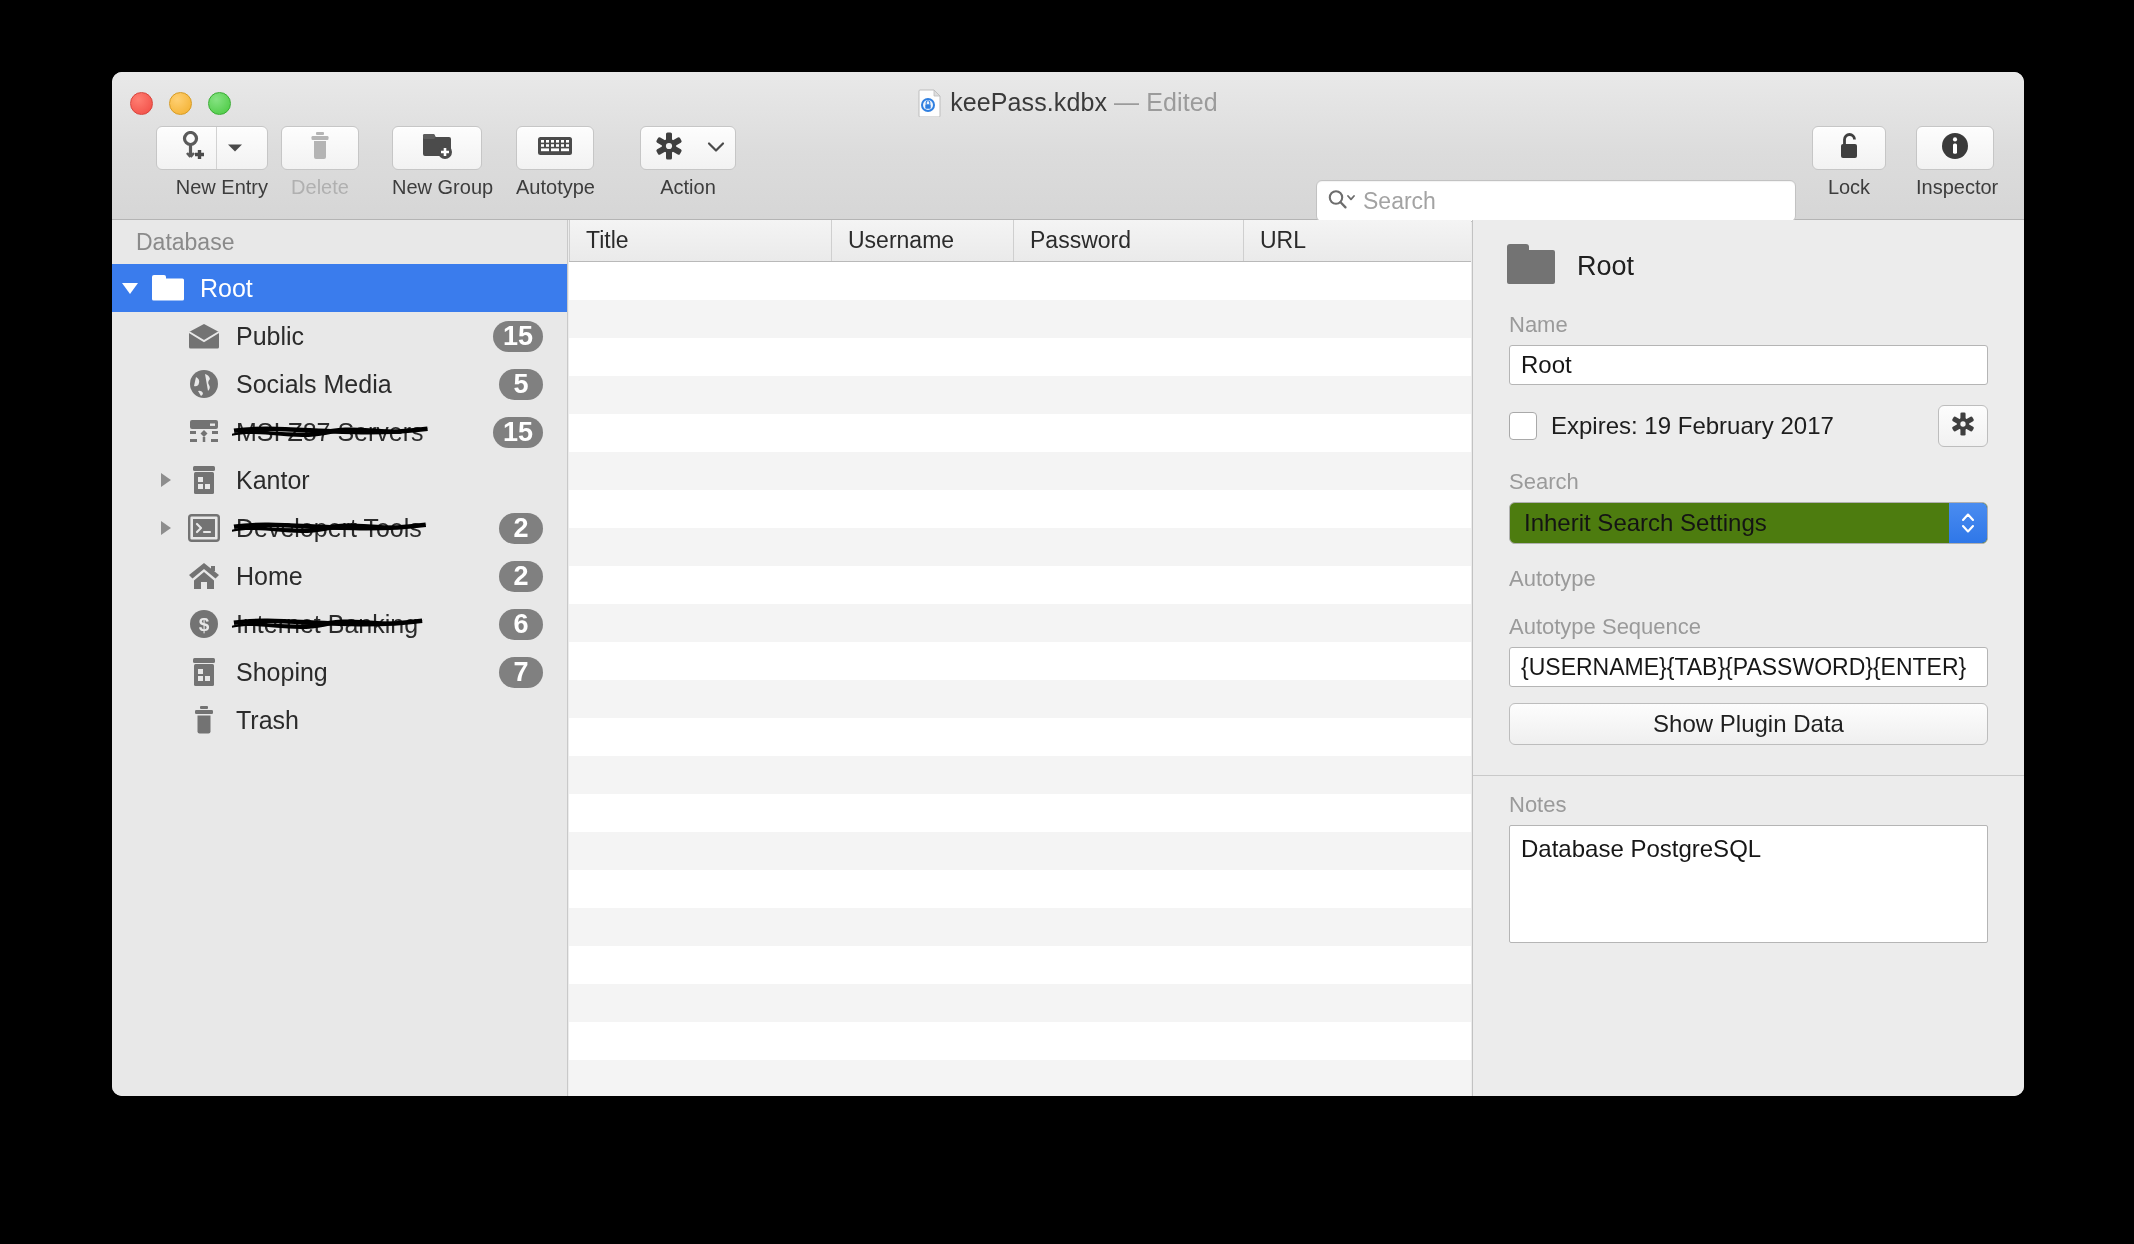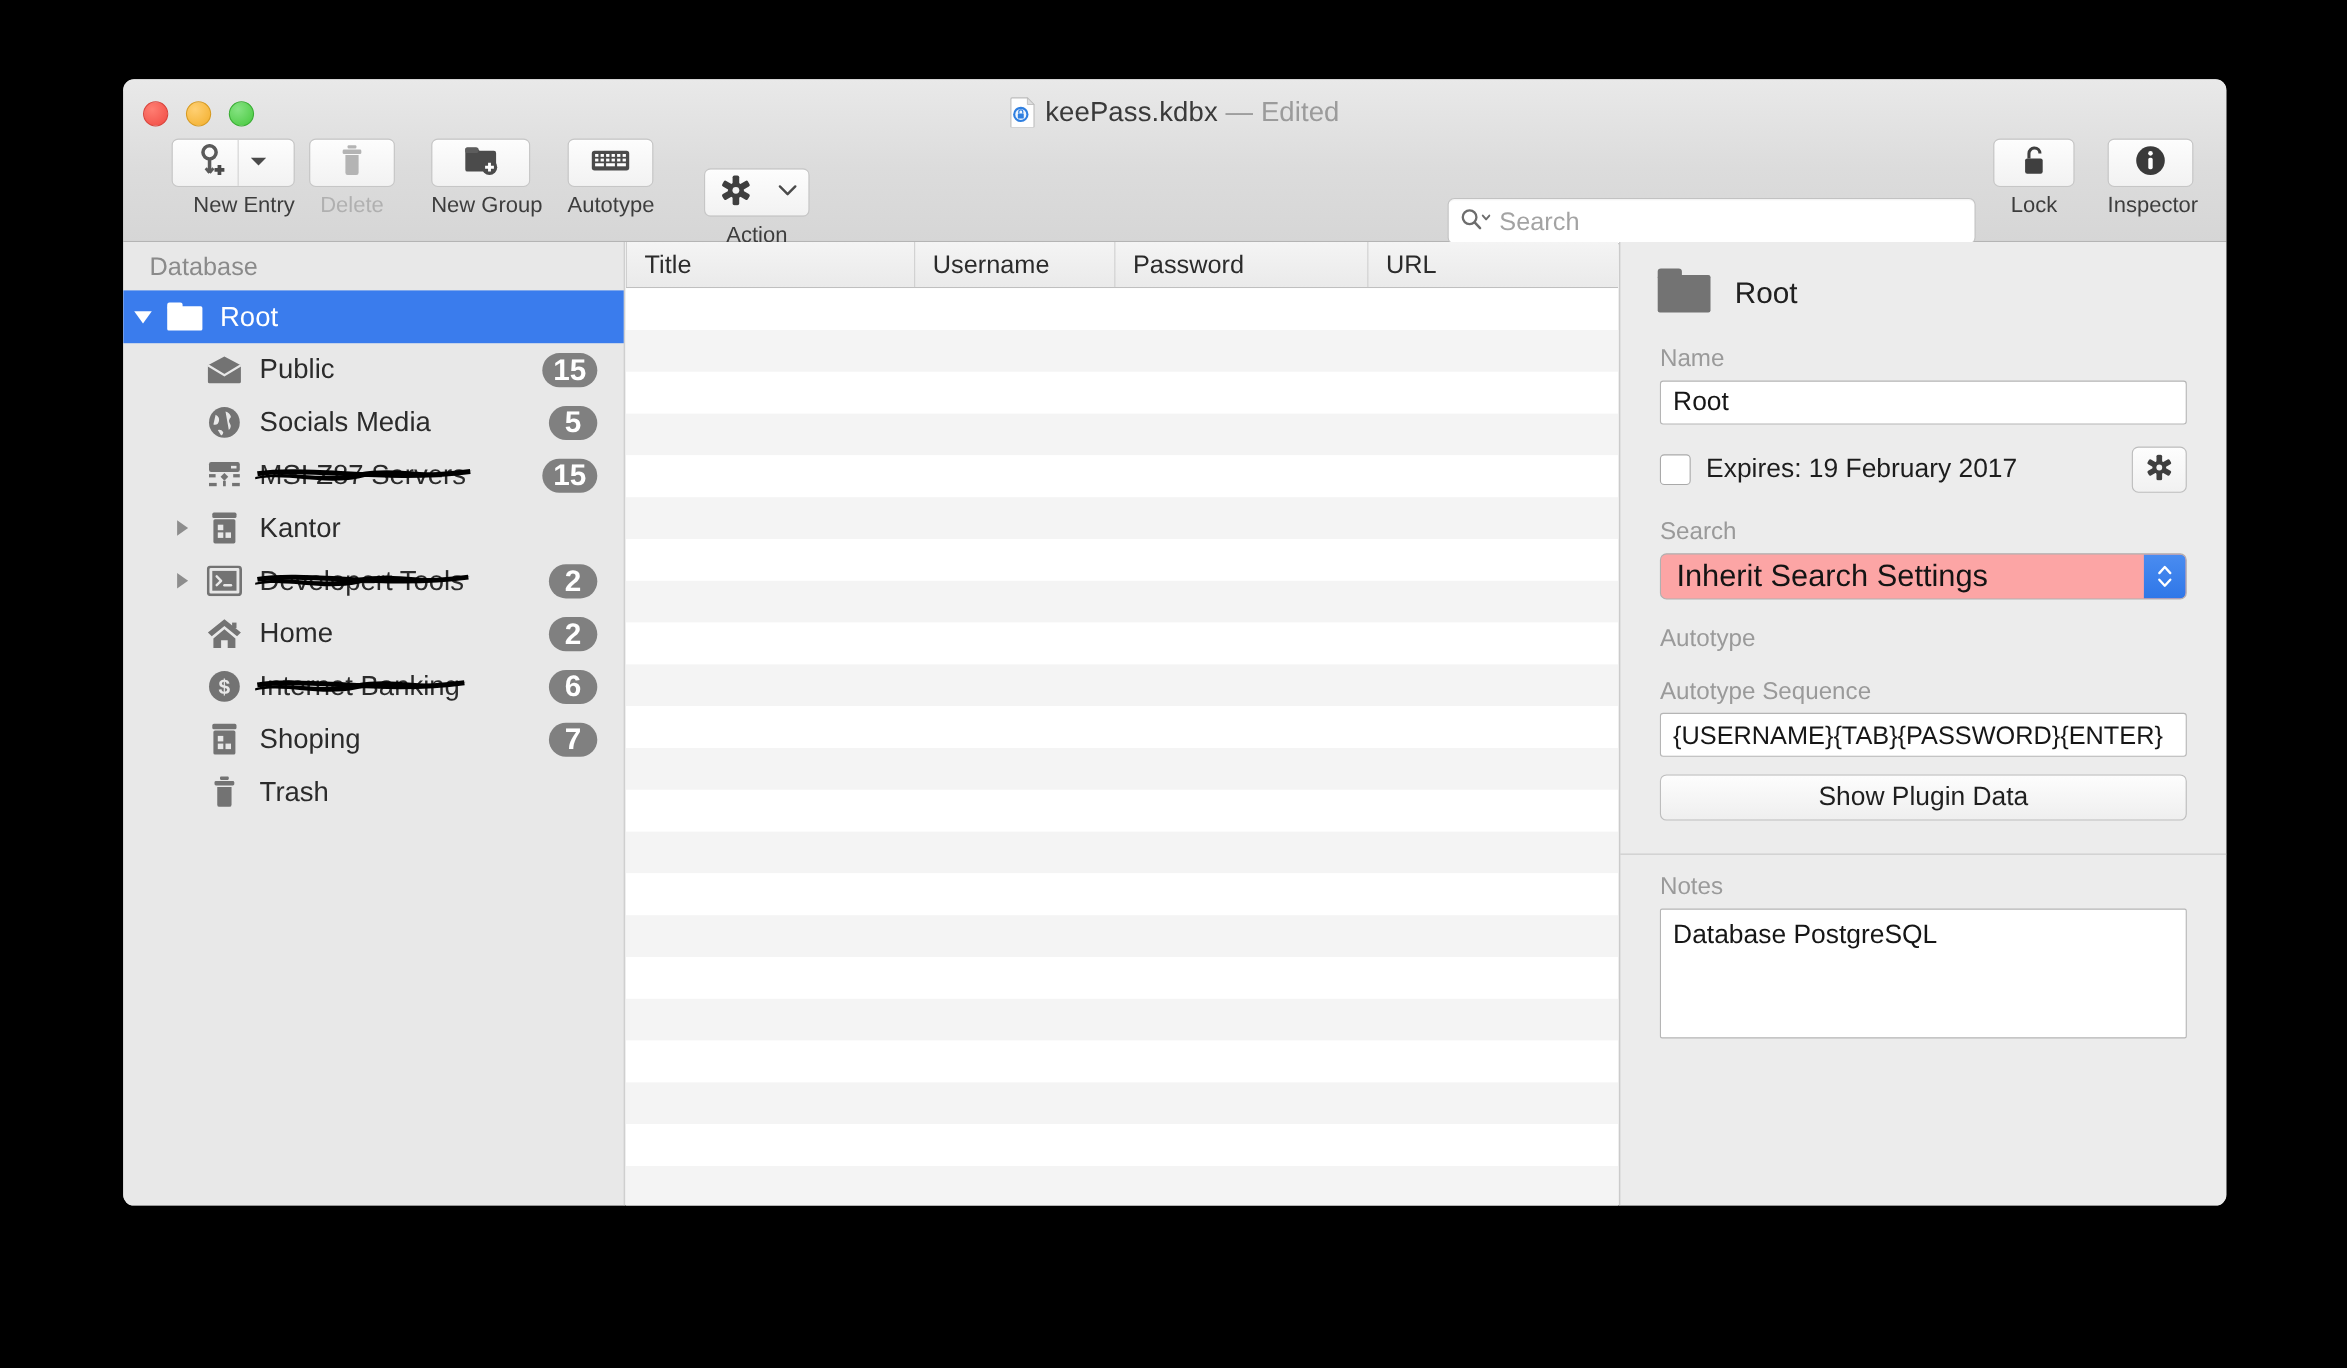--- a/index.html
+++ b/index.html
@@ -341,27 +341,27 @@
     border: 1px solid #bdbdbd;
     display: flex;
     align-items: center;
     justify-content: center;
     flex: 0 0 48px;
   }
 
   .popup {
     margin: 0 36px;
     height: 42px;
-    background: #fca5a5;
+    background: #4d7c0f;
     border: 1px solid #b0b0b0;
     border-radius: 6px;
     display: flex;
     align-items: center;
     padding-left: 14px;
-    font-size: 28px;
+    font-size: 24px;
     color: #141414;
     position: relative;
     box-sizing: border-box;
     overflow: hidden;
     white-space: nowrap;
   }
   .popup .stepper {
     position: absolute;
     right: 0; top: 0; bottom: 0;
     width: 38px;
@@ -503,21 +503,21 @@
                   <rect x="4" y="14.4" width="8" height="2.8"></rect>
                     <rect x="14" y="14.4" width="8" height="2.8"></rect>
                   <rect x="24" y="14.4" width="8" height="2.8"></rect>
                 </g>
               </svg>
             </span>
           </div>
           <div class="tb-label">Autotype</div>
         </div>
 
-        <div class="tb-item" style="left:528px; width:96px;margin-top:27px;">
+        <div class="tb-item" style="left:528px; width:96px;">
           <div class="tb-btn seg" style="width:96px;">
             <div class="tb-seg-a" style="width:58px;border-right:none;">
               <span>
                 <svg width="28" height="28" viewBox="0 0 28 28">
                   <g fill="#3f3f3f">
                     <rect x="11" y="0.5" width="6" height="27" rx="1.6"></rect>
                     <rect x="11" y="0.5" width="6" height="27" rx="1.6" transform="rotate(60 14 14)"></rect>
                     <rect x="11" y="0.5" width="6" height="27" rx="1.6" transform="rotate(120 14 14)"></rect>
                   </g>
                   <circle cx="14" cy="14" r="7.2" fill="#3f3f3f"></circle>

